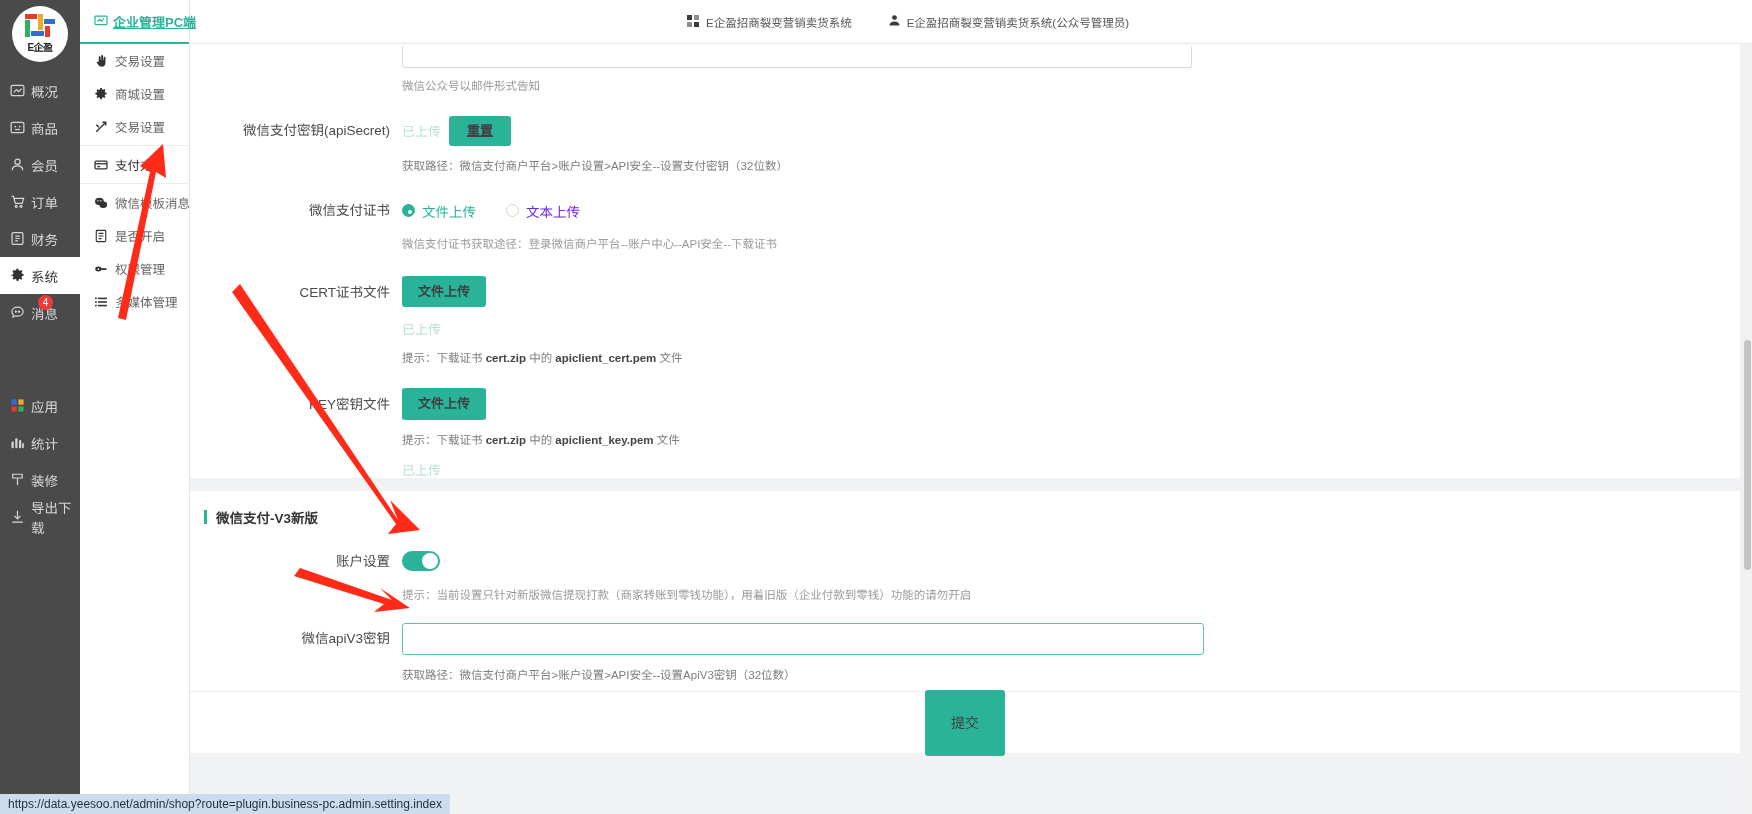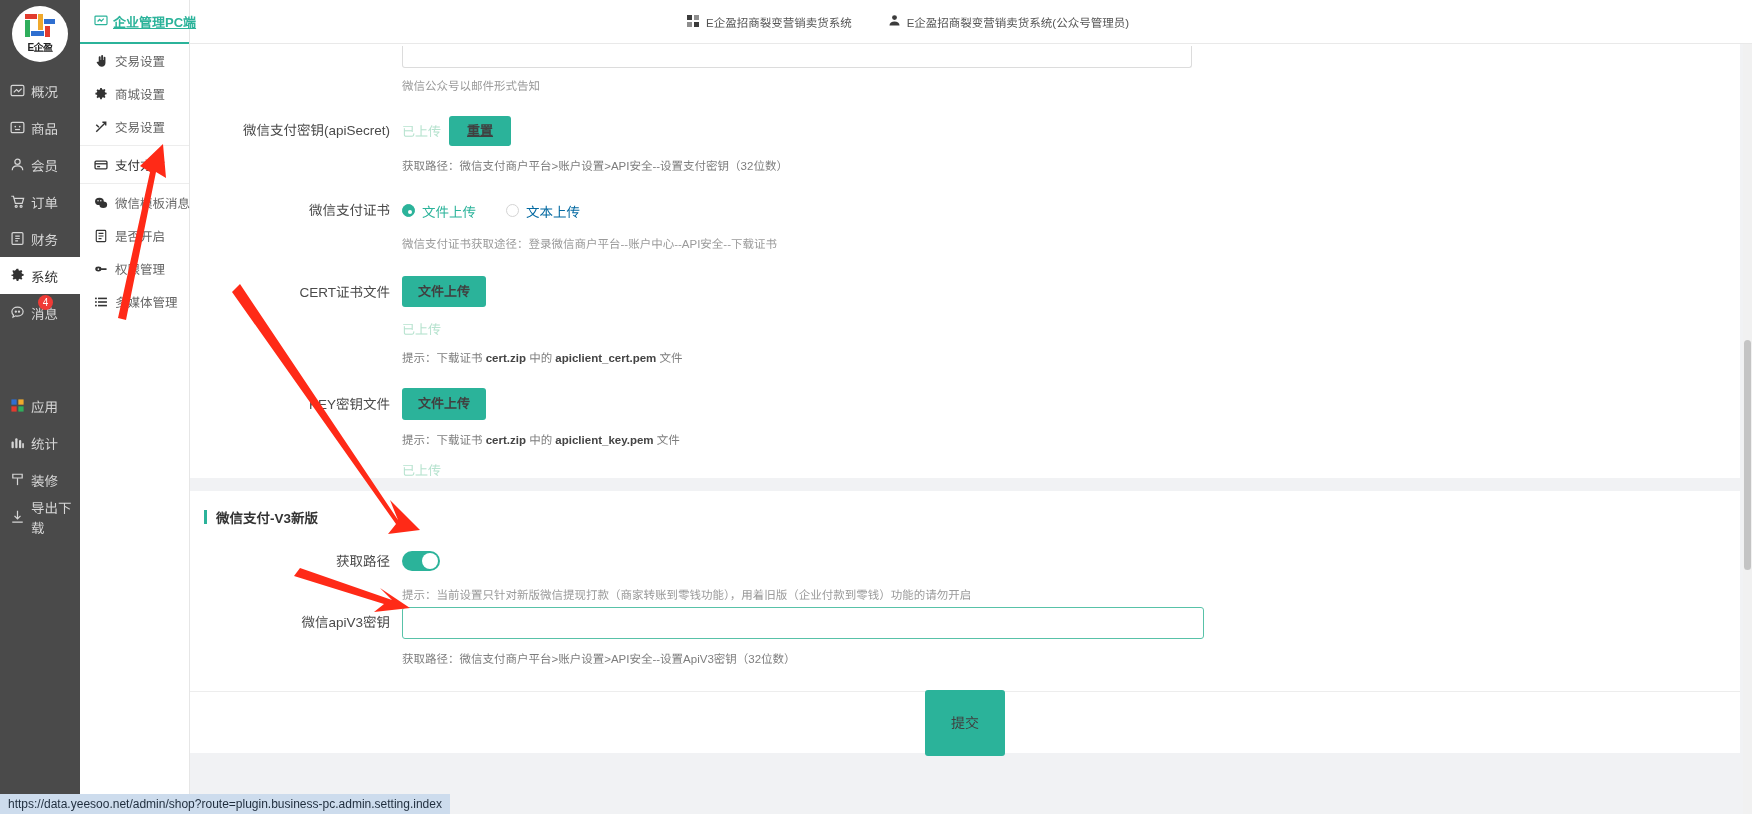--- a/index.html
+++ b/index.html
@@ -128,21 +128,21 @@
   .radio .dot {
     width: 13px; height: 13px; border-radius: 50%; border: 1px solid #d4d4d4;
     background: #fff; display: inline-block; position: relative;
   }
   .radio.on .dot { background: #2bb39a; border-color: #2bb39a; }
   .radio.on .dot::after {
     content: ""; position: absolute; left: 4.5px; top: 4.5px;
     width: 4px; height: 4px; border-radius: 50%; background: #fff;
   }
   .radio.on span { color: #2bb39a; }
-  .radio span { color: #0369a1; }
+  .radio span { color: #6d28d9; }
 
   .section-title {
     display: flex; align-items: center; gap: 9px; font-size: 13.5px;
     font-weight: bold; color: #333; padding: 16px 0 0 14px;
   }
   .section-title::before {
     content: ""; width: 3px; height: 14px; background: #2bb39a; display: block;
   }
 
   .toggle {
@@ -492,28 +492,28 @@
         </div>
       </div>
     </section>
 
     <div class="card-gap"></div>
 
     <section class="card card-b">
       <div class="section-title">微信支付-V3新版</div>
 
       <div class="row" style="margin-top:24px;">
-        <div class="lbl" style="line-height:22px;">获取路径</div>
+        <div class="lbl" style="line-height:22px;">账户设置</div>
         <div class="field">
           <span class="toggle"></span>
           <div class="hint" style="margin-top:12px;">提示：当前设置只针对新版微信提现打款（商家转账到零钱功能），用着旧版（企业付款到零钱）功能的请勿开启</div>
         </div>
       </div>
 
-      <div class="row" style="margin-top:4px;">
+      <div class="row" style="margin-top:20px;">
         <div class="lbl" style="line-height:32px;">微信apiV3密钥</div>
         <div class="field">
           <input class="input-v3" value="" placeholder="" style="">
           <div class="hint dark" style="margin-top:12px;">获取路径：微信支付商户平台&gt;账户设置&gt;API安全--设置ApiV3密钥（32位数）</div>
         </div>
       </div>
     </section>
 
     <section class="card card-c">
       <div class="submit-bar">

